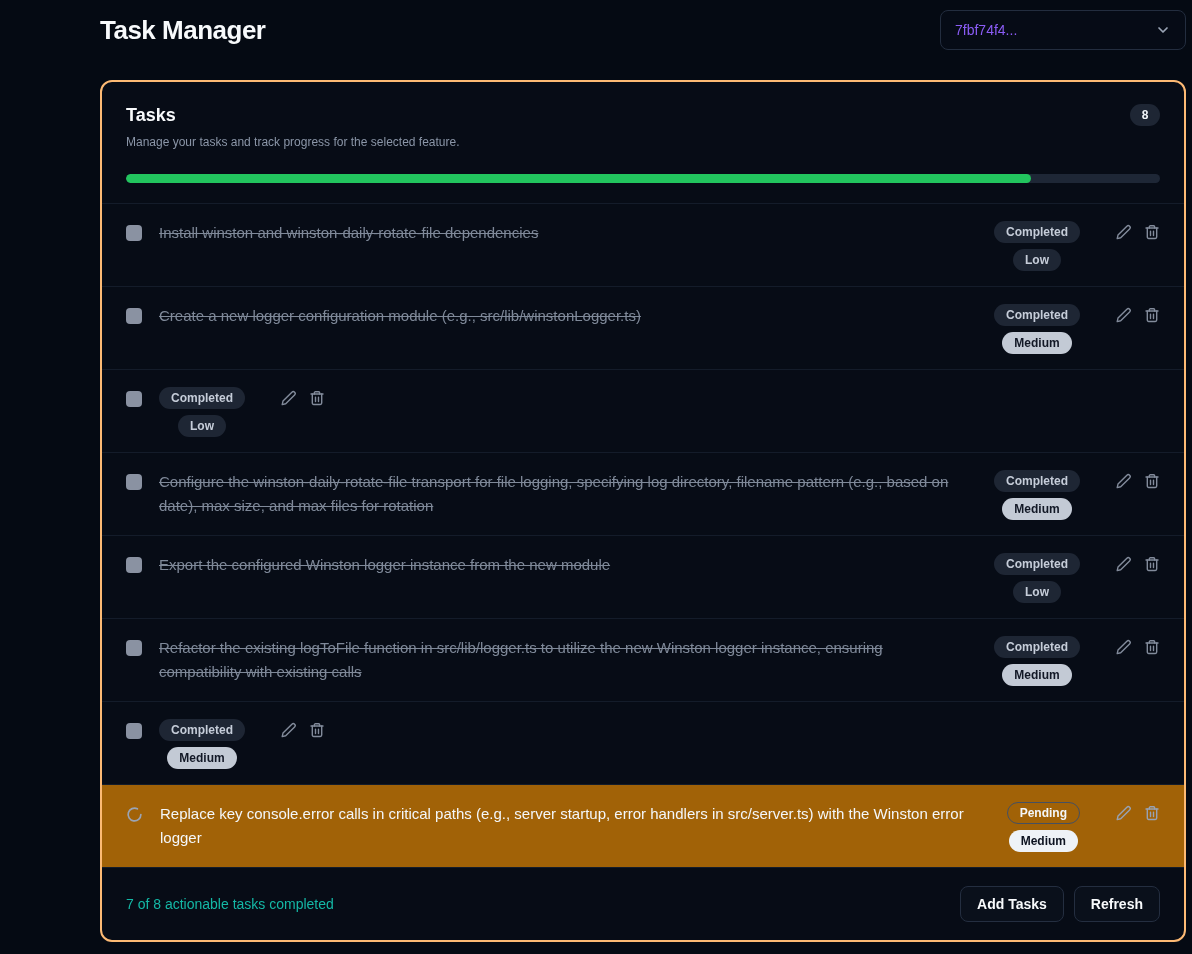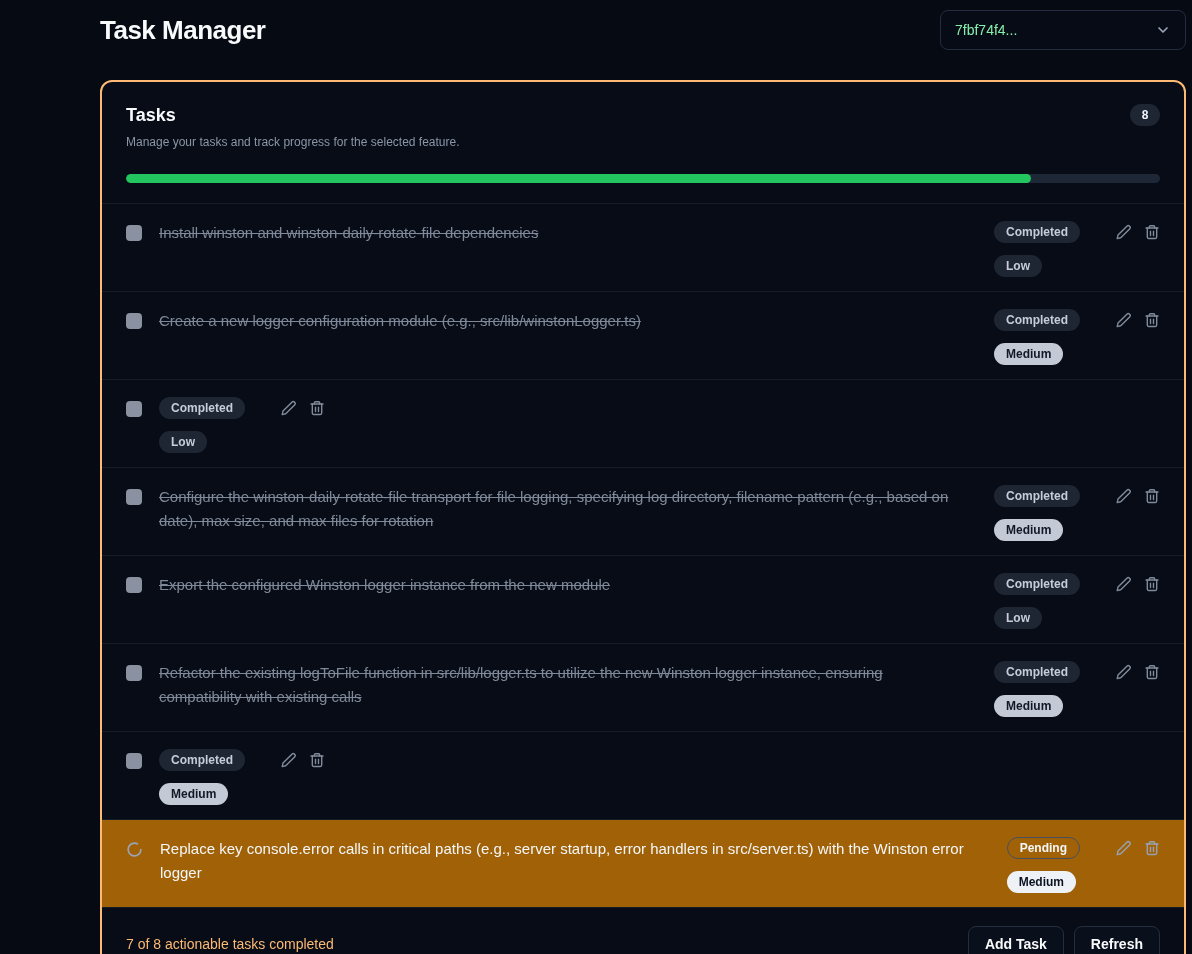--- a/index.html
+++ b/index.html
@@ -15,21 +15,21 @@
   
   .top-bar { display: flex; justify-content: space-between; align-items: center; }
   .app-title { font-size: 26px; font-weight: 800; letter-spacing: -0.5px; }
   .feature-select {
     width: 246px; height: 40px;
     display: flex; align-items: center; justify-content: space-between;
     padding: 0 14px;
     background: #060b16;
     border: 1px solid #232d3f;
     border-radius: 8px;
-    font-size: 14px; color: #86efac;
+    font-size: 14px; color: #8b5cf6;
     cursor: pointer;
   }
   .chevron svg { display: block; }
 
   
   .card {
     margin-top: 30px;
     background: #070c16;
     border: 2px solid #fdba74;
     border-radius: 12px;
@@ -64,42 +64,42 @@
     width: 16px; height: 16px; border-radius: 4px;
     background: #8a92a2; cursor: pointer;
   }
   .spinner svg { display: block; }
   .task-text { flex: 1; font-size: 15px; line-height: 24px; padding-right: 16px; }
   .task-row.completed .task-text {
     color: #7f8999; text-decoration: line-through;
   }
   .task-row.active .task-text { color: #f4f7fa; font-weight: 500; }
 
-  .badges { display: flex; flex-direction: column; align-items: flex-start; gap: 12px; margin-right: 18px; }
+  .badges { display: flex; flex-direction: column; align-items: center; gap: 6px; margin-right: 18px; }
   .badge {
     display: inline-flex; align-items: center; justify-content: center;
     height: 22px; padding: 0 12px; border-radius: 999px;
     font-size: 12px; font-weight: 600; white-space: nowrap;
   }
   .badge-dark { background: #1e2634; color: #c6cdd9; }
   .badge-light { background: #c3cad5; color: #121826; }
   .task-row.active .badge-light { background: #eef2f7; color: #0c1220; font-weight: 700; }
   .badge-outline { background: transparent; border: 1px solid #455062; color: #f4f7fa; font-weight: 700; }
 
   .row-actions { display: flex; align-items: center; gap: 13px; margin-top: 3px; }
   .icon-btn { background: none; border: none; padding: 0; cursor: pointer; line-height: 0; }
   .icon-btn svg { display: block; }
   .task-row.completed .row-actions { opacity: 0.85; }
 
   
   .card-footer {
     display: flex; justify-content: space-between; align-items: center;
     padding: 18px 24px; border-top: 1px solid #141c2a;
   }
-  .footer-summary { font-size: 14px; color: #fdba74; }
+  .footer-summary { font-size: 14px; color: #14b8a6; }
   .footer-buttons { display: flex; gap: 10px; }
   .btn {
     height: 36px; padding: 0 16px;
     background: #0a101b; border: 1px solid #242e40; border-radius: 8px;
     color: #f8fafc; font-size: 14px; font-weight: 600;
     font-family: "Liberation Sans", sans-serif;
     cursor: pointer;
   }
 </style>
 </head>
@@ -380,19 +380,19 @@
                 </svg>
         </span>
       </button>
     </div>
   </div>
 </div>
 
     <div class="card-footer">
       <span class="footer-summary">7 of 8 actionable tasks completed</span>
       <div class="footer-buttons">
-        <button class="btn">Add Task</button>
+        <button class="btn">Add Tasks</button>
         <button class="btn">Refresh</button>
       </div>
     </div>
 
   </div>
 </div>
 
 </body></html>

